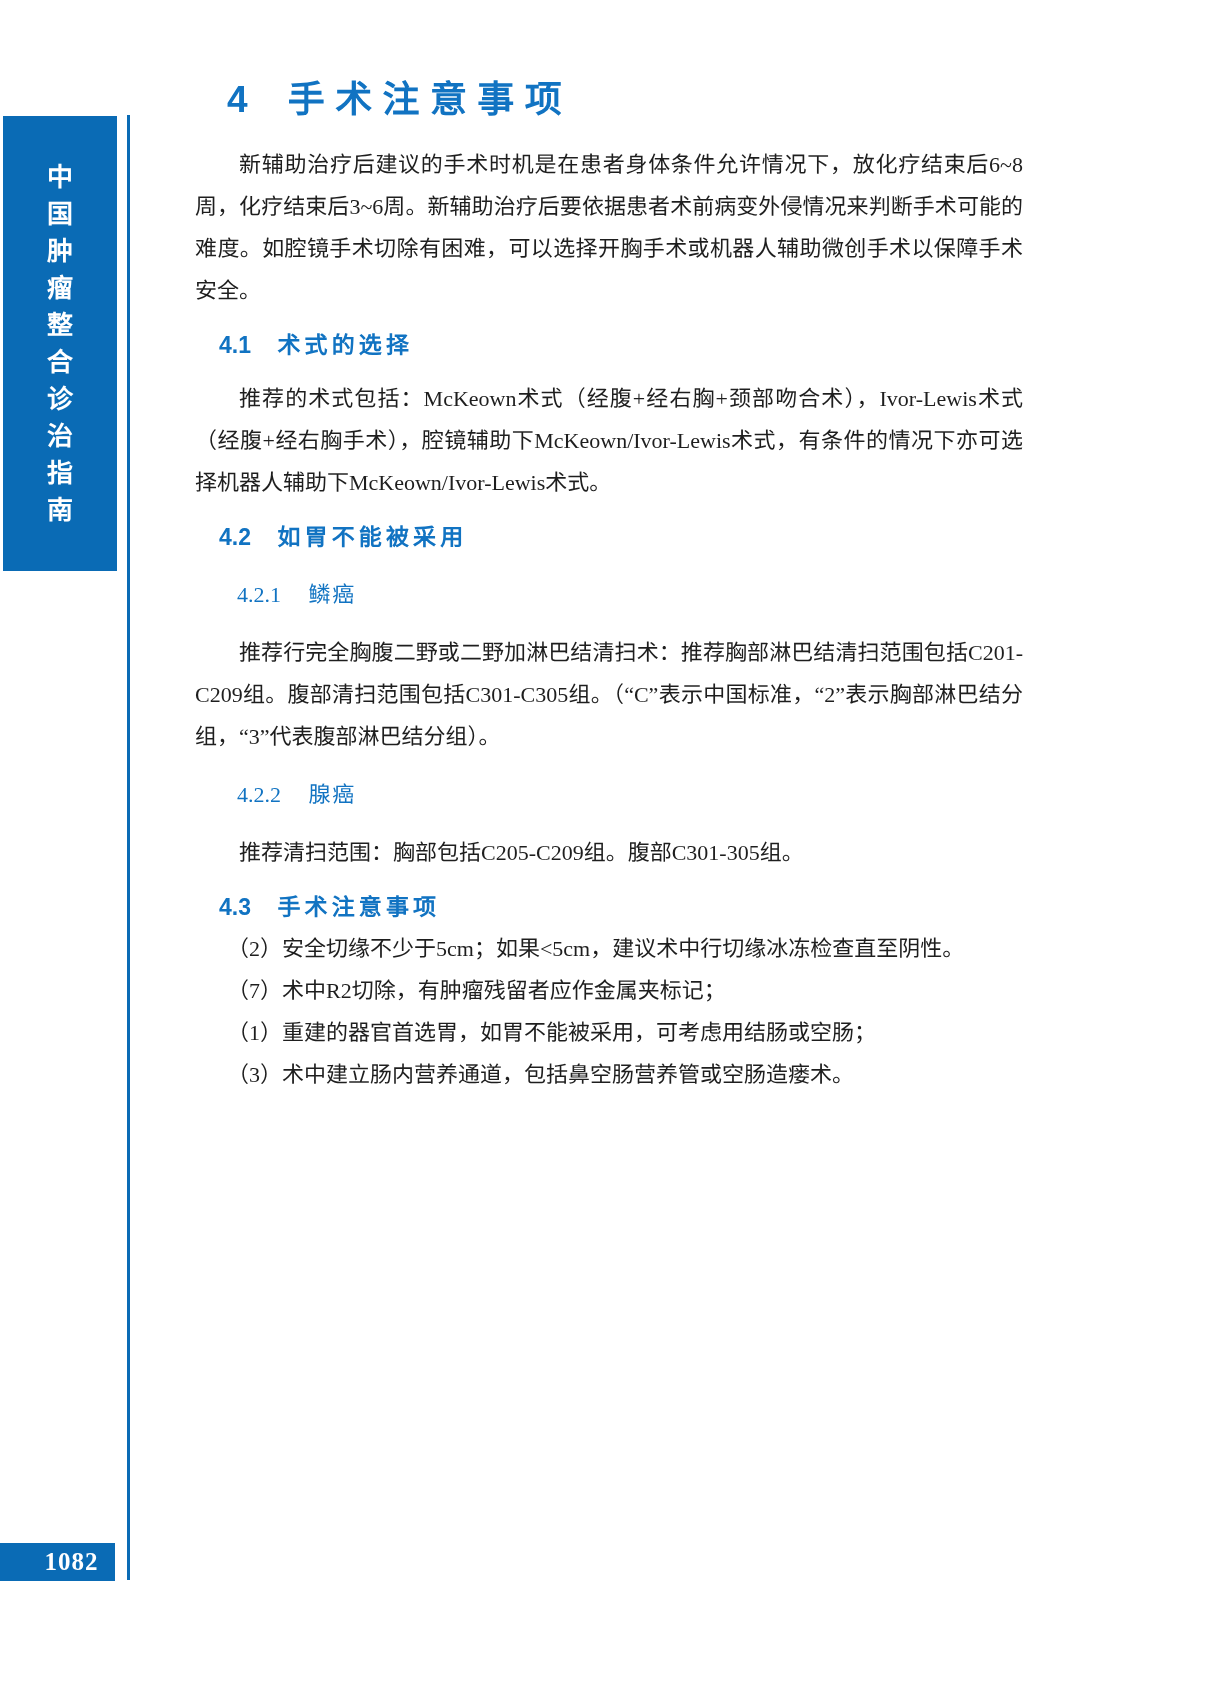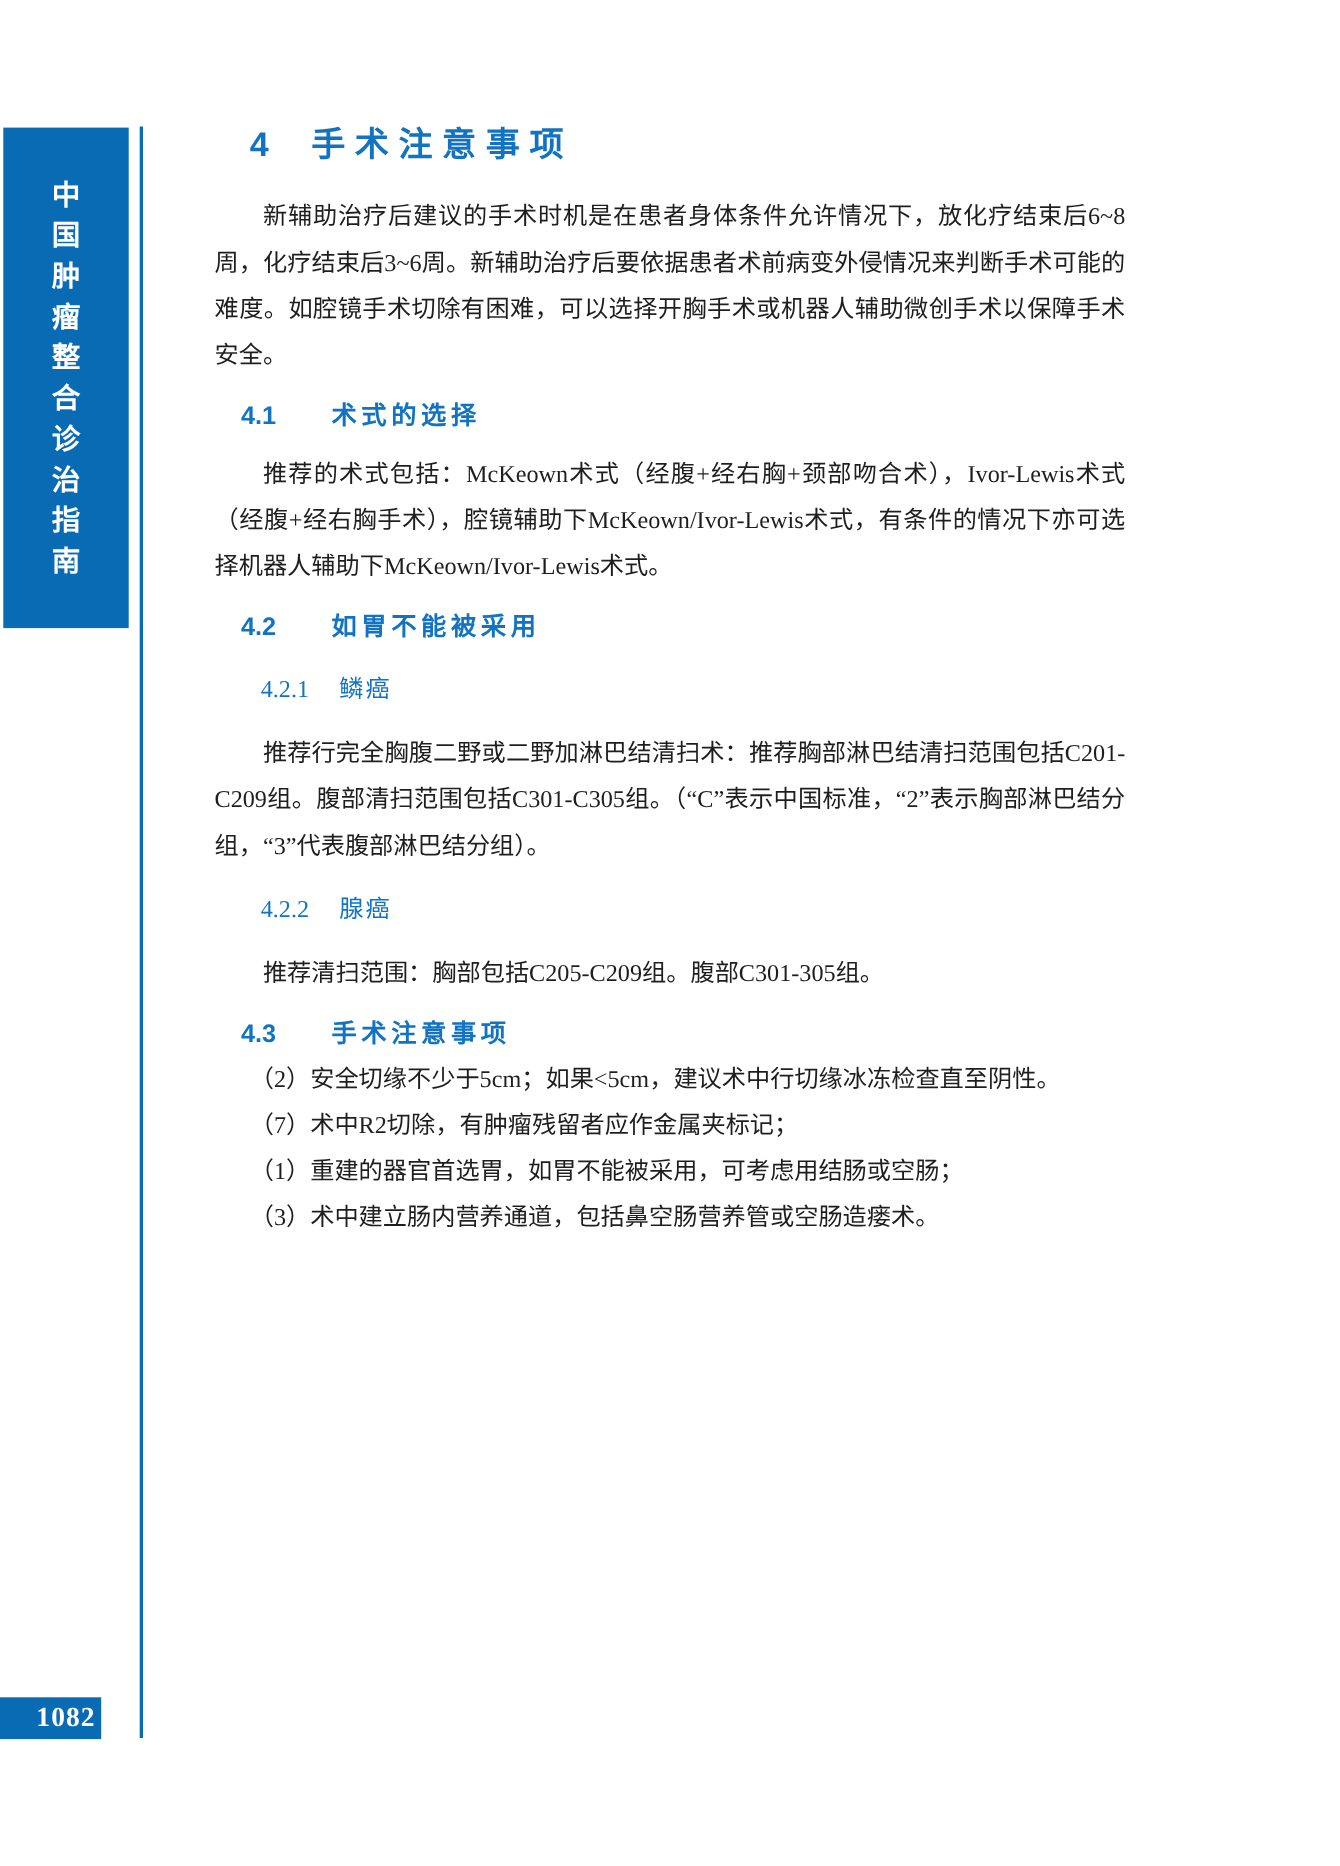--- a/index.html
+++ b/index.html
@@ -49,21 +49,21 @@
     width: 3px;
     height: 1465px;
     background: var(--blue);
   }
 
   
   .page-num-box {
     position: absolute;
     left: 0;
     top: 1543px;
-    width: 92px;
+    width: 115px;
     height: 38px;
     background: var(--blue);
     display: flex;
     align-items: center;
     justify-content: center;
     padding-left: 28px;
   }
   .page-num-box .num {
     color: #ffffff;
     font-family: "Liberation Serif", "DejaVu Serif", serif;
@@ -74,41 +74,41 @@
 
   
   .content {
     position: absolute;
     left: 183px;
     top: 0;
     width: 852px;
   }
 
   h1.sec {
-    margin: 112px 0 24px;
+    margin: 80px 0 24px;
     padding-left: 44px;
     font-family: "Liberation Sans", "DejaVu Sans", sans-serif;
     font-weight: bold;
     color: var(--heading-blue);
-    font-size: 31px;
+    font-size: 37px;
     line-height: 40px;
   }
   h1.sec .sec-num { margin-right: 30px; letter-spacing: 0; }
   h1.sec .sec-title { letter-spacing: 0.28em; }
 
   h2.sec {
     margin: 0;
     padding-left: 36px;
     font-family: "Liberation Sans", "DejaVu Sans", sans-serif;
     font-weight: bold;
     color: var(--heading-blue);
     font-size: 23px;
     line-height: 42px;
   }
-  h2.sec .sec-num { margin-right: 44px; letter-spacing: 0; }
+  h2.sec .sec-num { margin-right: 20px; letter-spacing: 0; }
   h2.sec .sec-title { letter-spacing: 0.18em; }
 
   h3.sec {
     margin: 16px;
     padding-left: 38px;
     font-family: "Liberation Serif", "DejaVu Serif", serif;
     font-weight: normal;
     color: var(--heading-blue);
     font-size: 22px;
     line-height: 42px;

